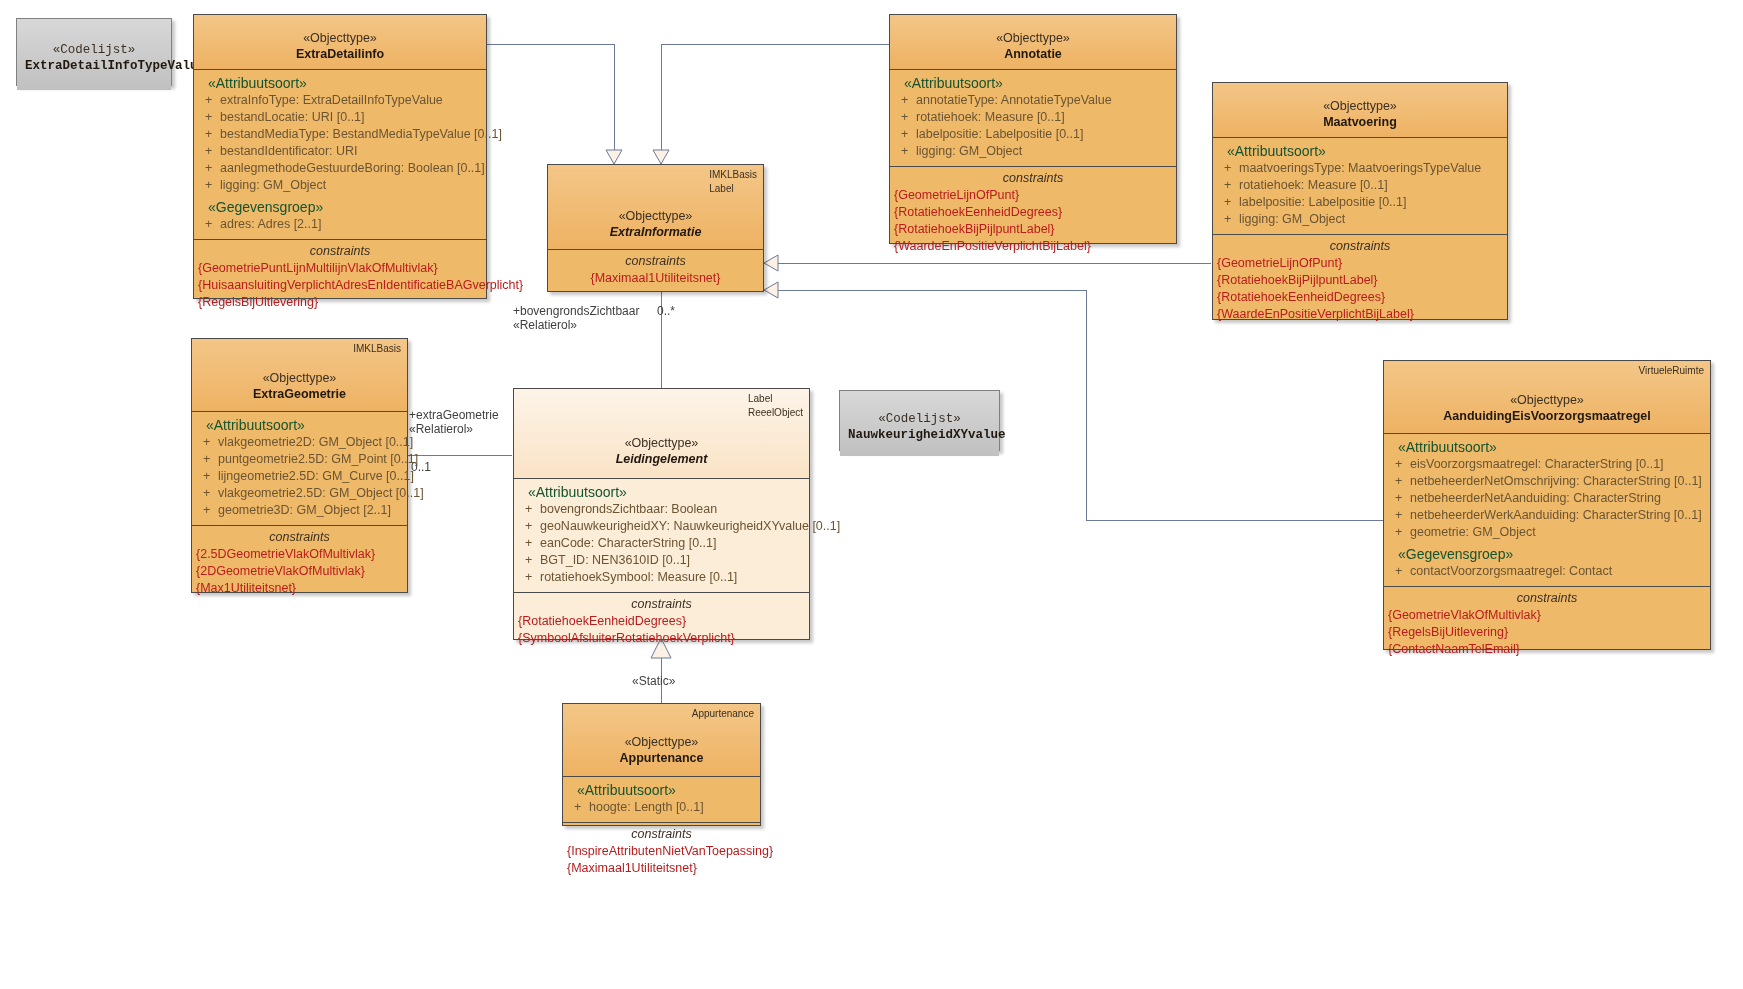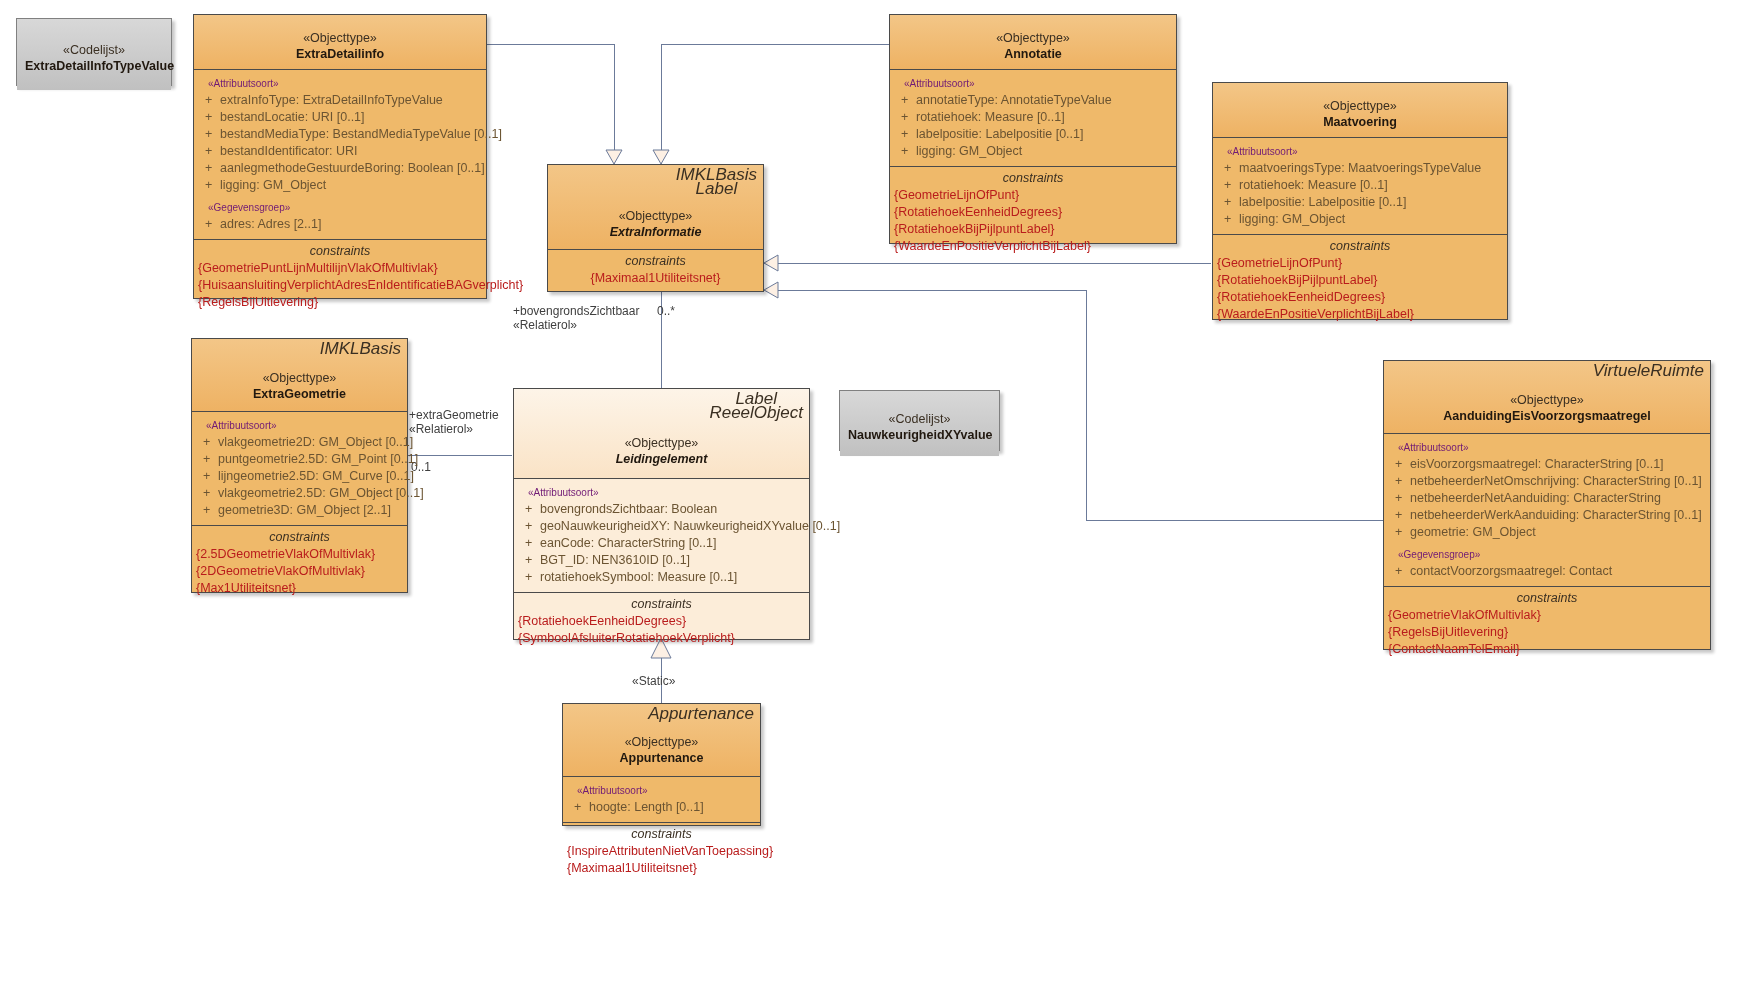--- a/index.html
+++ b/index.html
@@ -23,21 +23,21 @@
   
   .uml {
     position: absolute;
     box-sizing: border-box;
     border: 1px solid #4a4a4a;
     background: #efb96a;
     box-shadow: 3px 3px 3px rgba(0,0,0,0.22);
     z-index: 5;
   }
   .uml.light { background: #fcedd9; }
-  .uml.grey  { background: #000000; border: 1px solid #808080; }
+  .uml.grey  { background: #000000; border: 1px solid #808080; font-family: Liberation Mono, monospace; }
 
   .uml-head {
     position: relative;
     padding: 6px 8px 7px 8px;
     text-align: center;
     background: linear-gradient(to bottom, #f3c687 0%, #eeb263 100%);
   }
   .uml.light .uml-head {
     background: linear-gradient(to bottom, #fdf4e8 0%, #fae3c6 100%);
   }
@@ -55,38 +55,37 @@
     font-size: 12.5px;
     font-weight: bold;
     line-height: 16px;
     color: #21180f;
   }
   .cname.ital { font-style: italic; }
   .corner {
     position: absolute;
     right: 6px;
     top: 3px;
-    text-align: center;
-    font-style: italic;
-    font-size: 17px;
+    text-align: left;
+    font-size: 10px;
     line-height: 14px;
     color: #3a2f22;
     white-space: nowrap;
   }
   .uml-sep {
     border-top: 1px solid #4a4a4a;
   }
   .uml-body {
     padding: 5px 4px 6px 4px;
   }
   .grouphdr {
     padding-left: 10px;
     line-height: 17px;
-    font-size: 10px;
-    color: #701a75;
+    font-size: 14px;
+    color: #14532d;
   }
   .attr {
     display: flex;
     line-height: 17px;
     font-size: 12.5px;
     color: #6b5432;
     white-space: nowrap;
   }
   .attr .vis {
     width: 22px;

